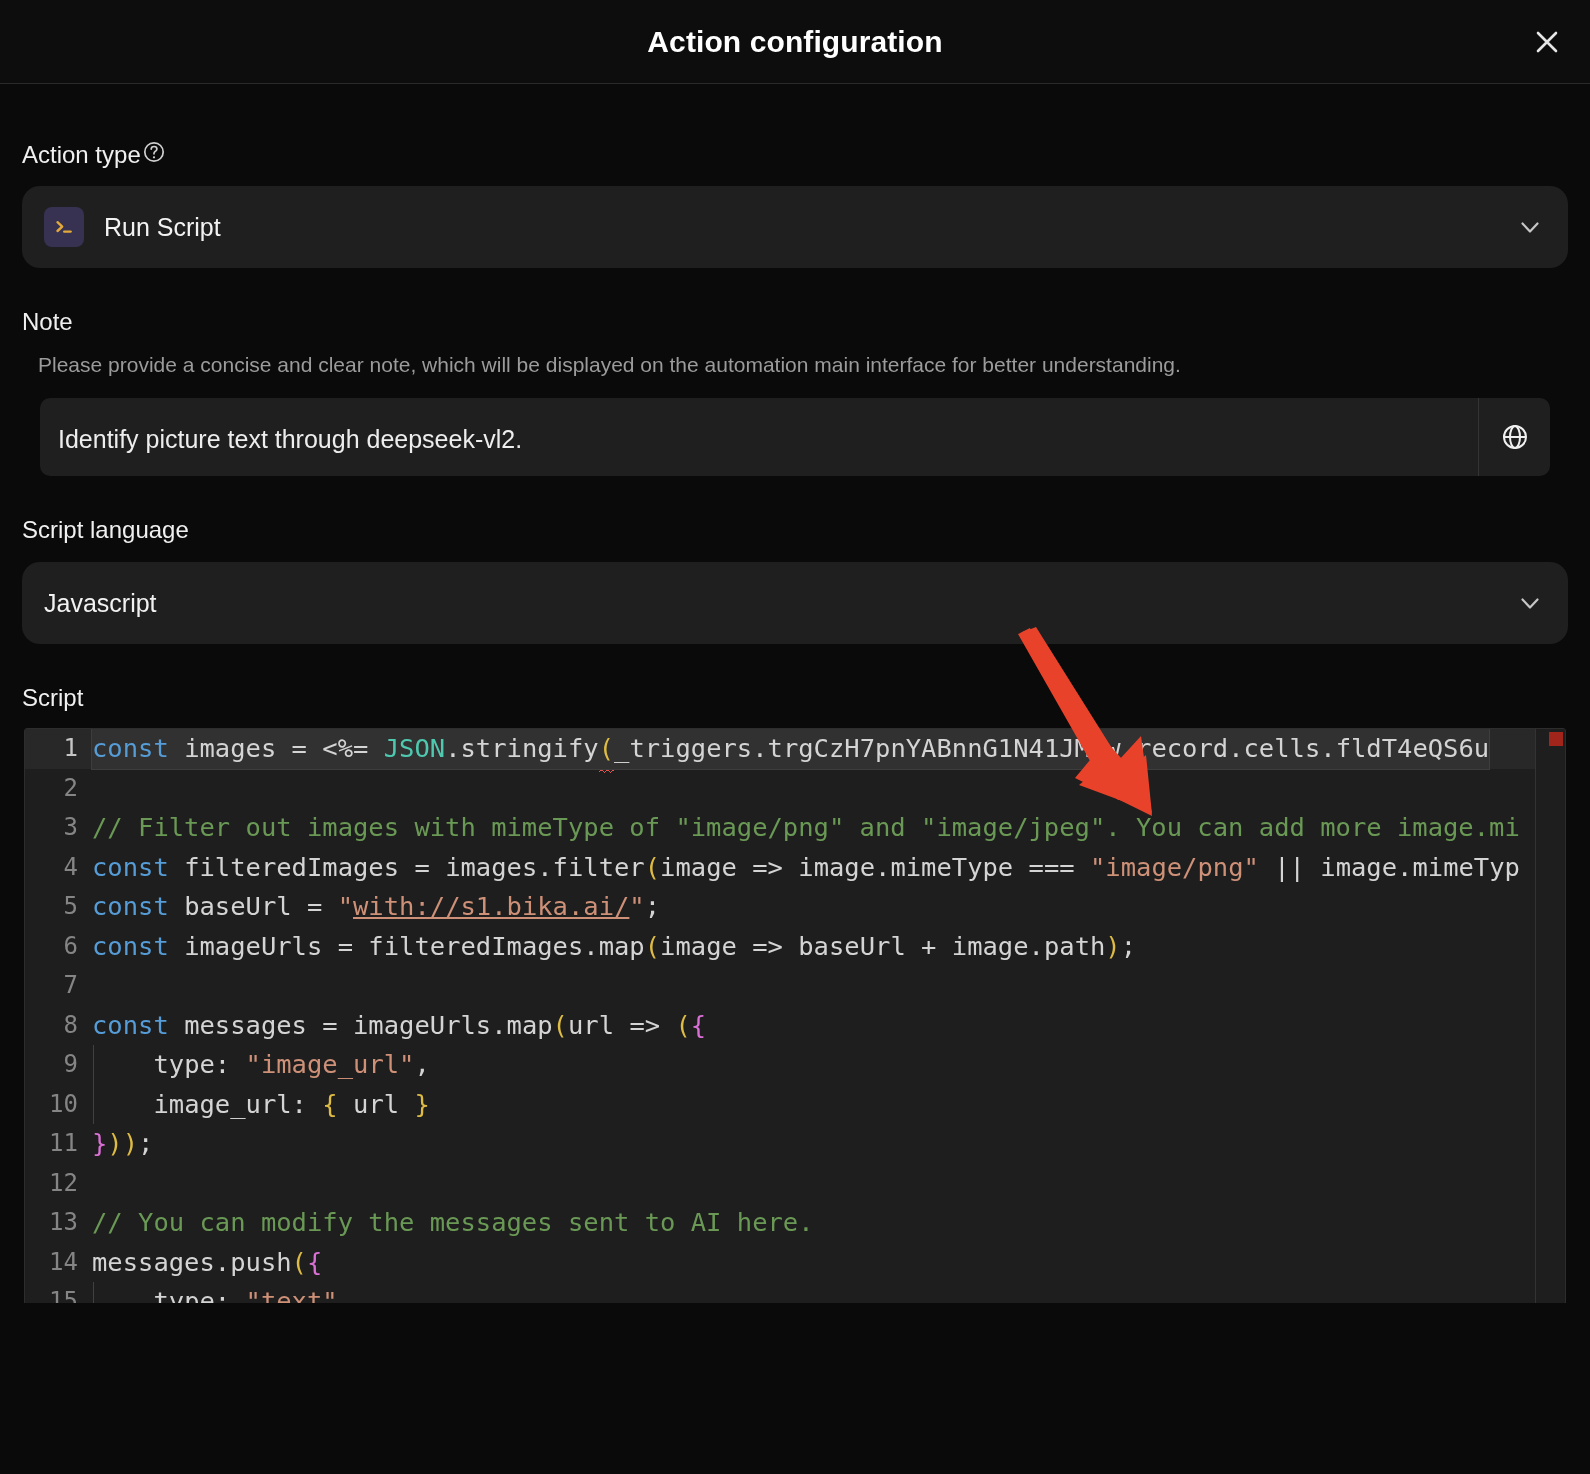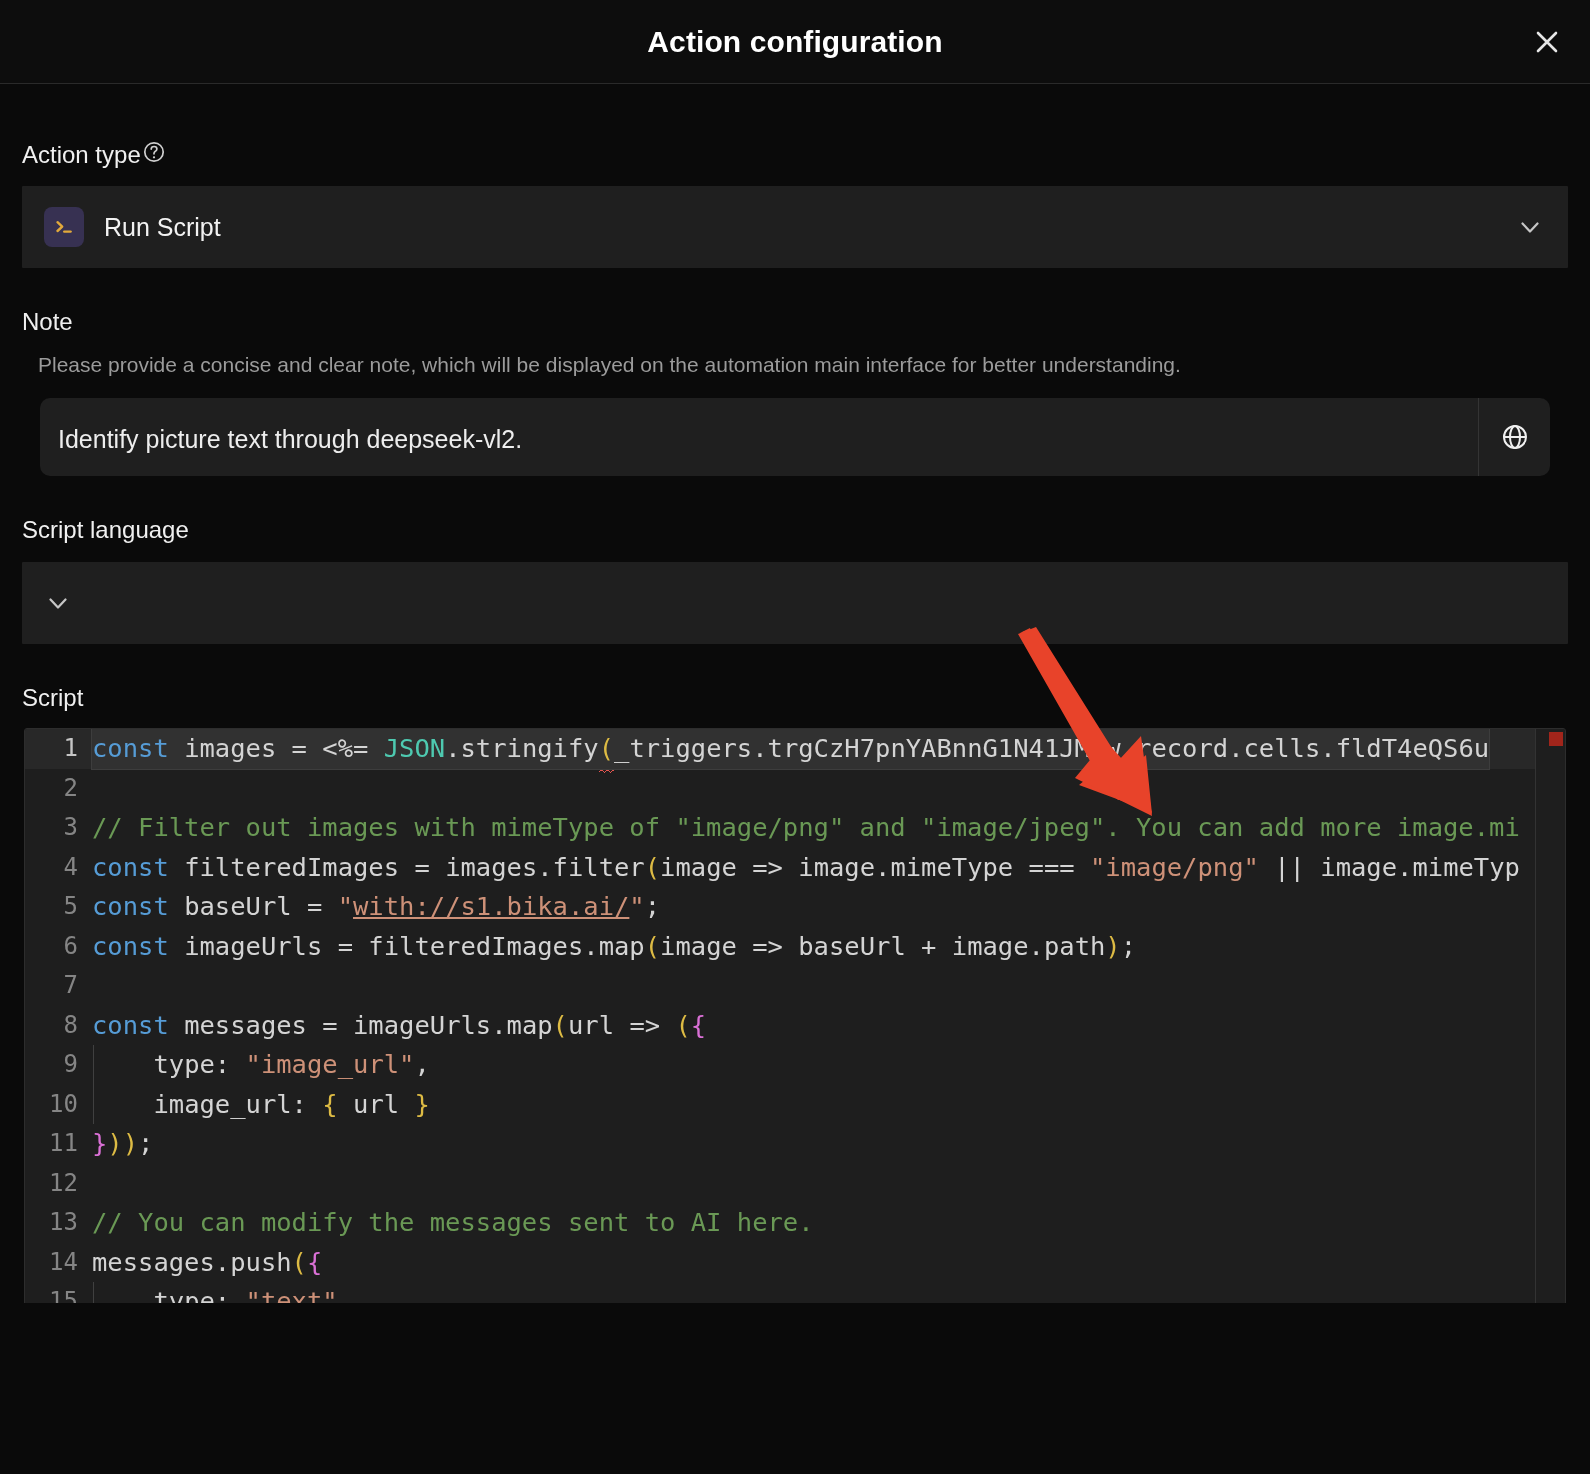--- a/index.html
+++ b/index.html
@@ -66,21 +66,21 @@
   .help-icon {
     width: 22px; height: 22px;
     display: inline-flex; align-items: center; justify-content: center;
     cursor: pointer;
   }
 
   
   .select-box {
     height: 82px;
     background: #1f1f1f;
-    border-radius: 1px;
+    border-radius: 18px;
     display: flex;
     align-items: center;
     padding: 0 24px 0 22px;
     cursor: pointer;
     position: relative;
   }
   .select-box .value {
     font-size: 25px;
     color: #f2f2f2;
     display: flex;
@@ -319,20 +319,23 @@
           <ellipse cx="15" cy="15" rx="5" ry="11" stroke="#f0f0f0" stroke-width="2" fill="none"></ellipse>
           <path d="M4 15 H26" stroke="#f0f0f0" stroke-width="2"></path>
         </svg>
       </div>
     </div>
 
     <div class="field-label label-script-lang">
       <span>Script language</span>
     </div>
     <div class="select-box">
+      <div class="value">
+        <span>Javascript</span>
+      </div>
       <span class="chev">
         <svg width="28" height="28" viewBox="0 0 28 28" aria-hidden="true">
           <path d="M6.5 10.5 L14 18.5 L21.5 10.5" stroke="#dedede" stroke-width="2.2" fill="none" stroke-linecap="round" stroke-linejoin="round"></path>
         </svg>
       </span>
     </div>
 
     <div class="field-label label-script">
       <span>Script</span>
     </div>

